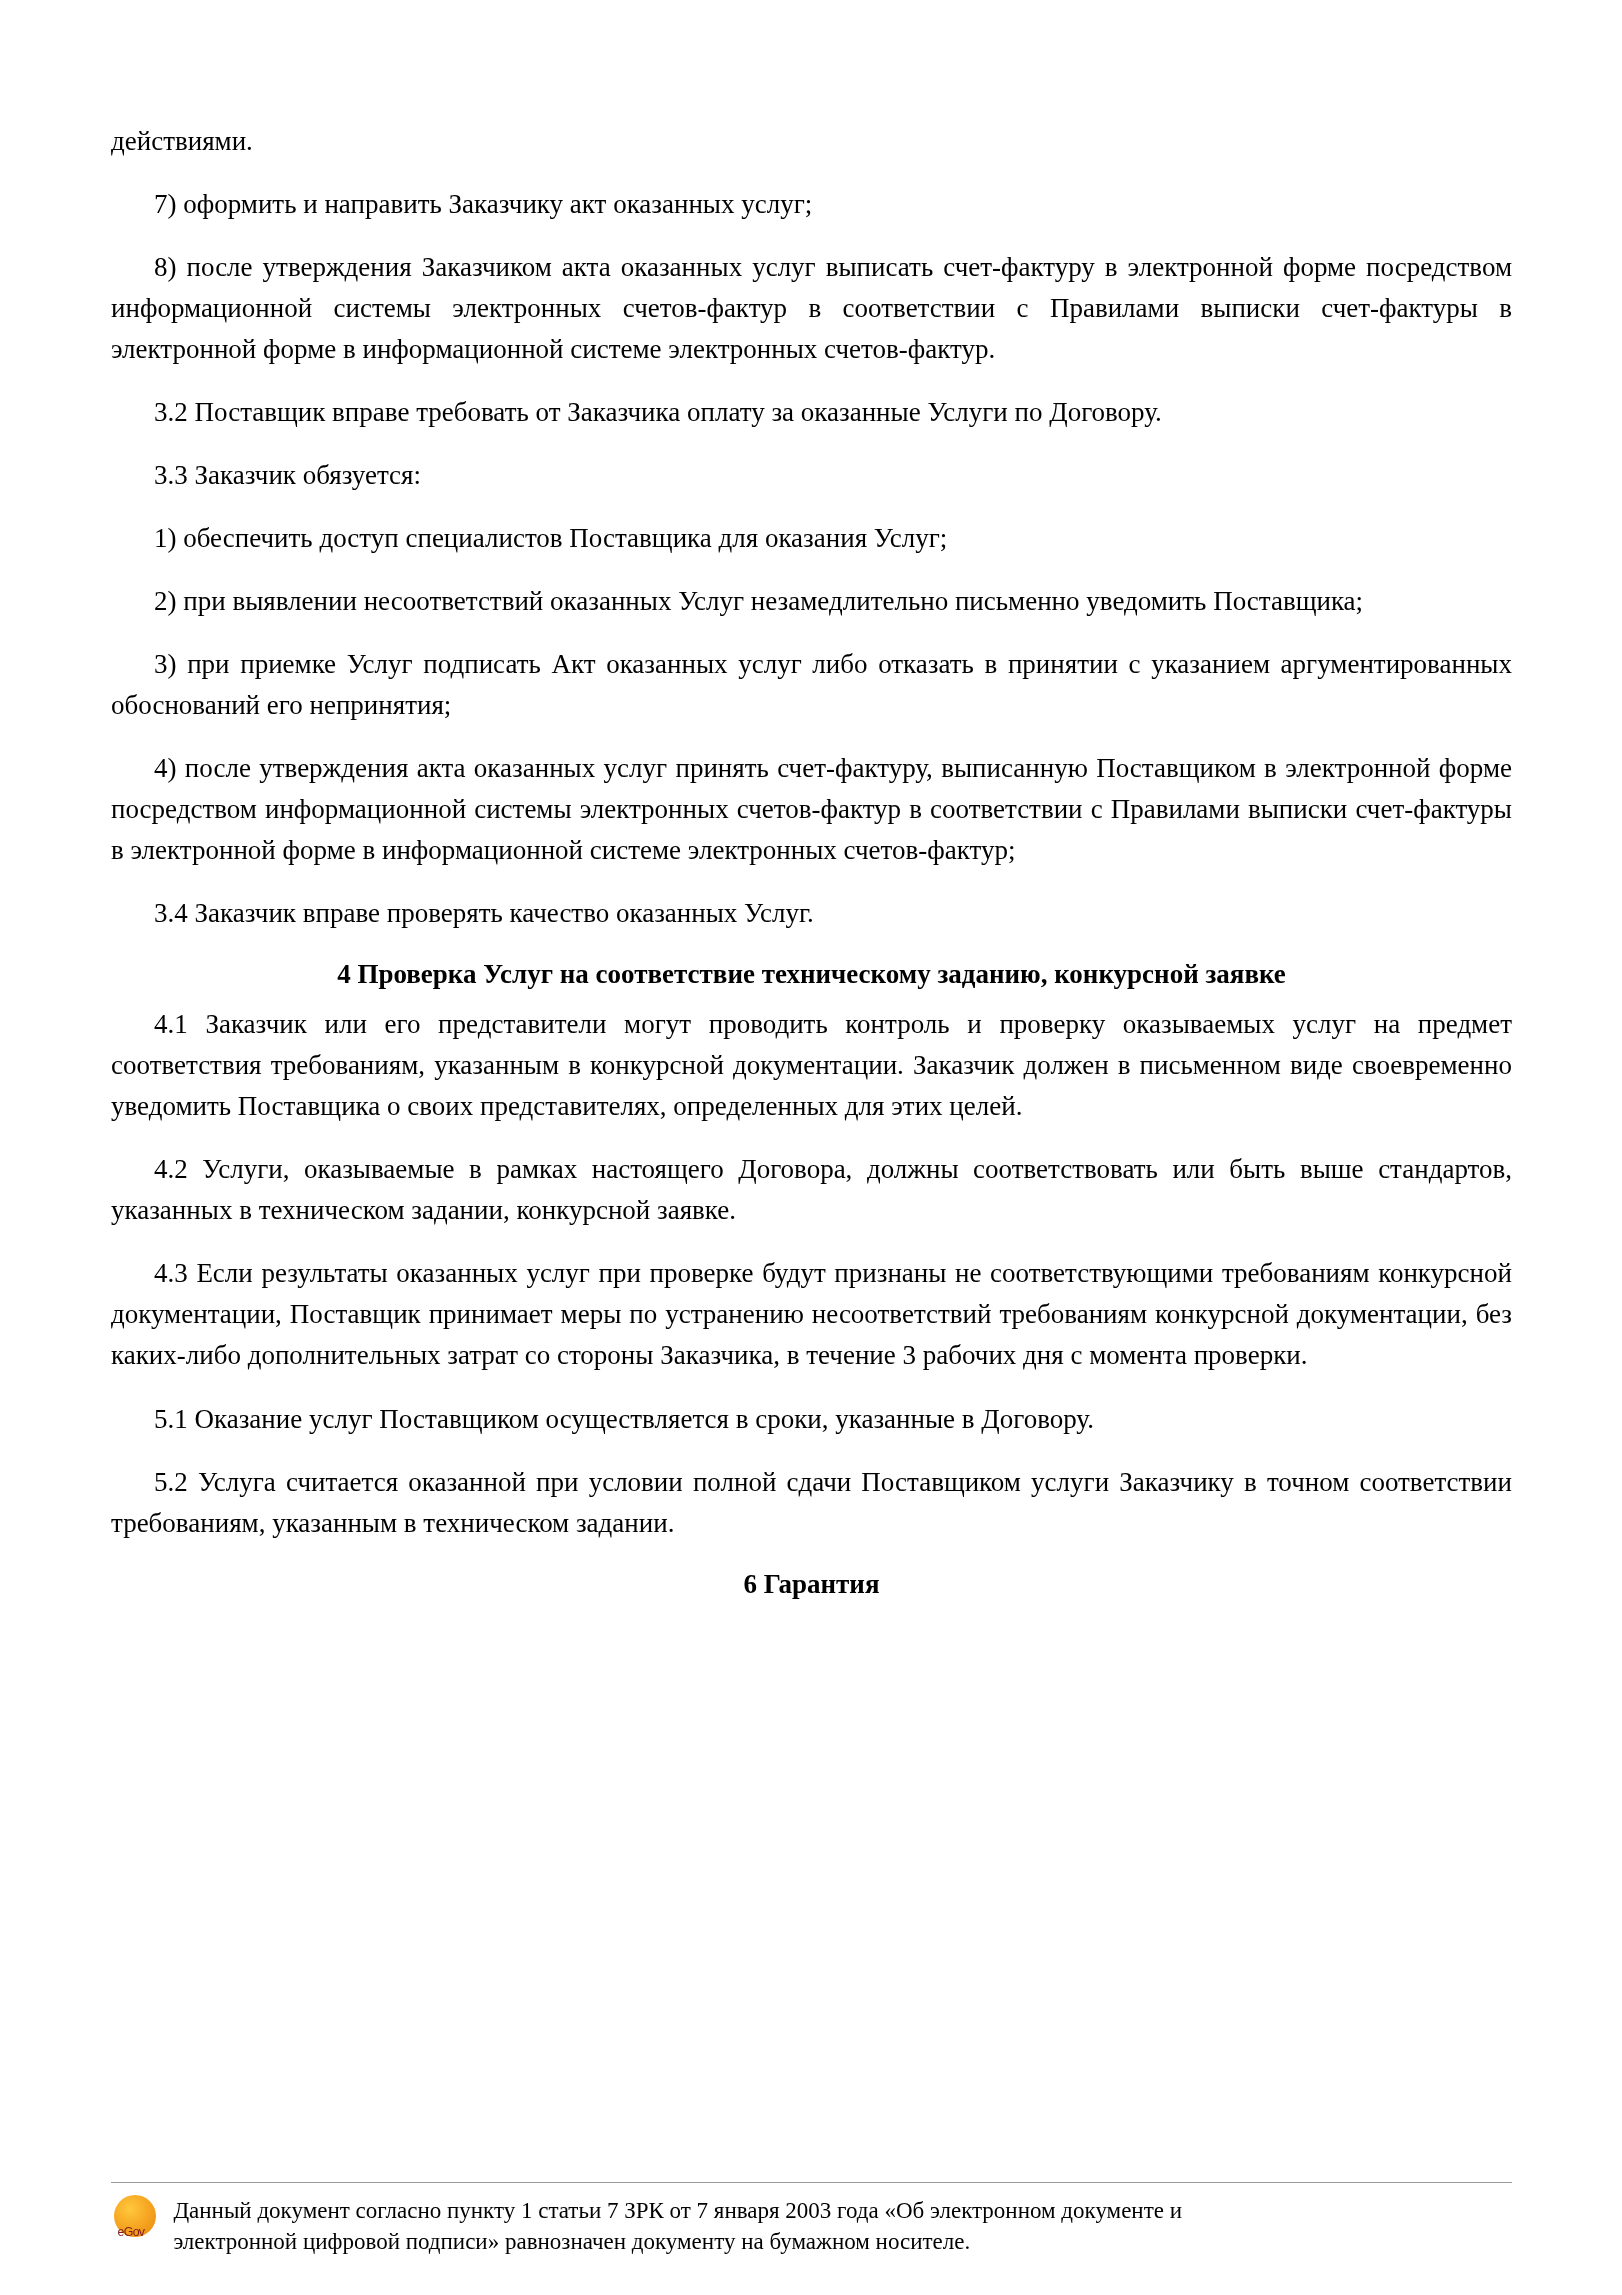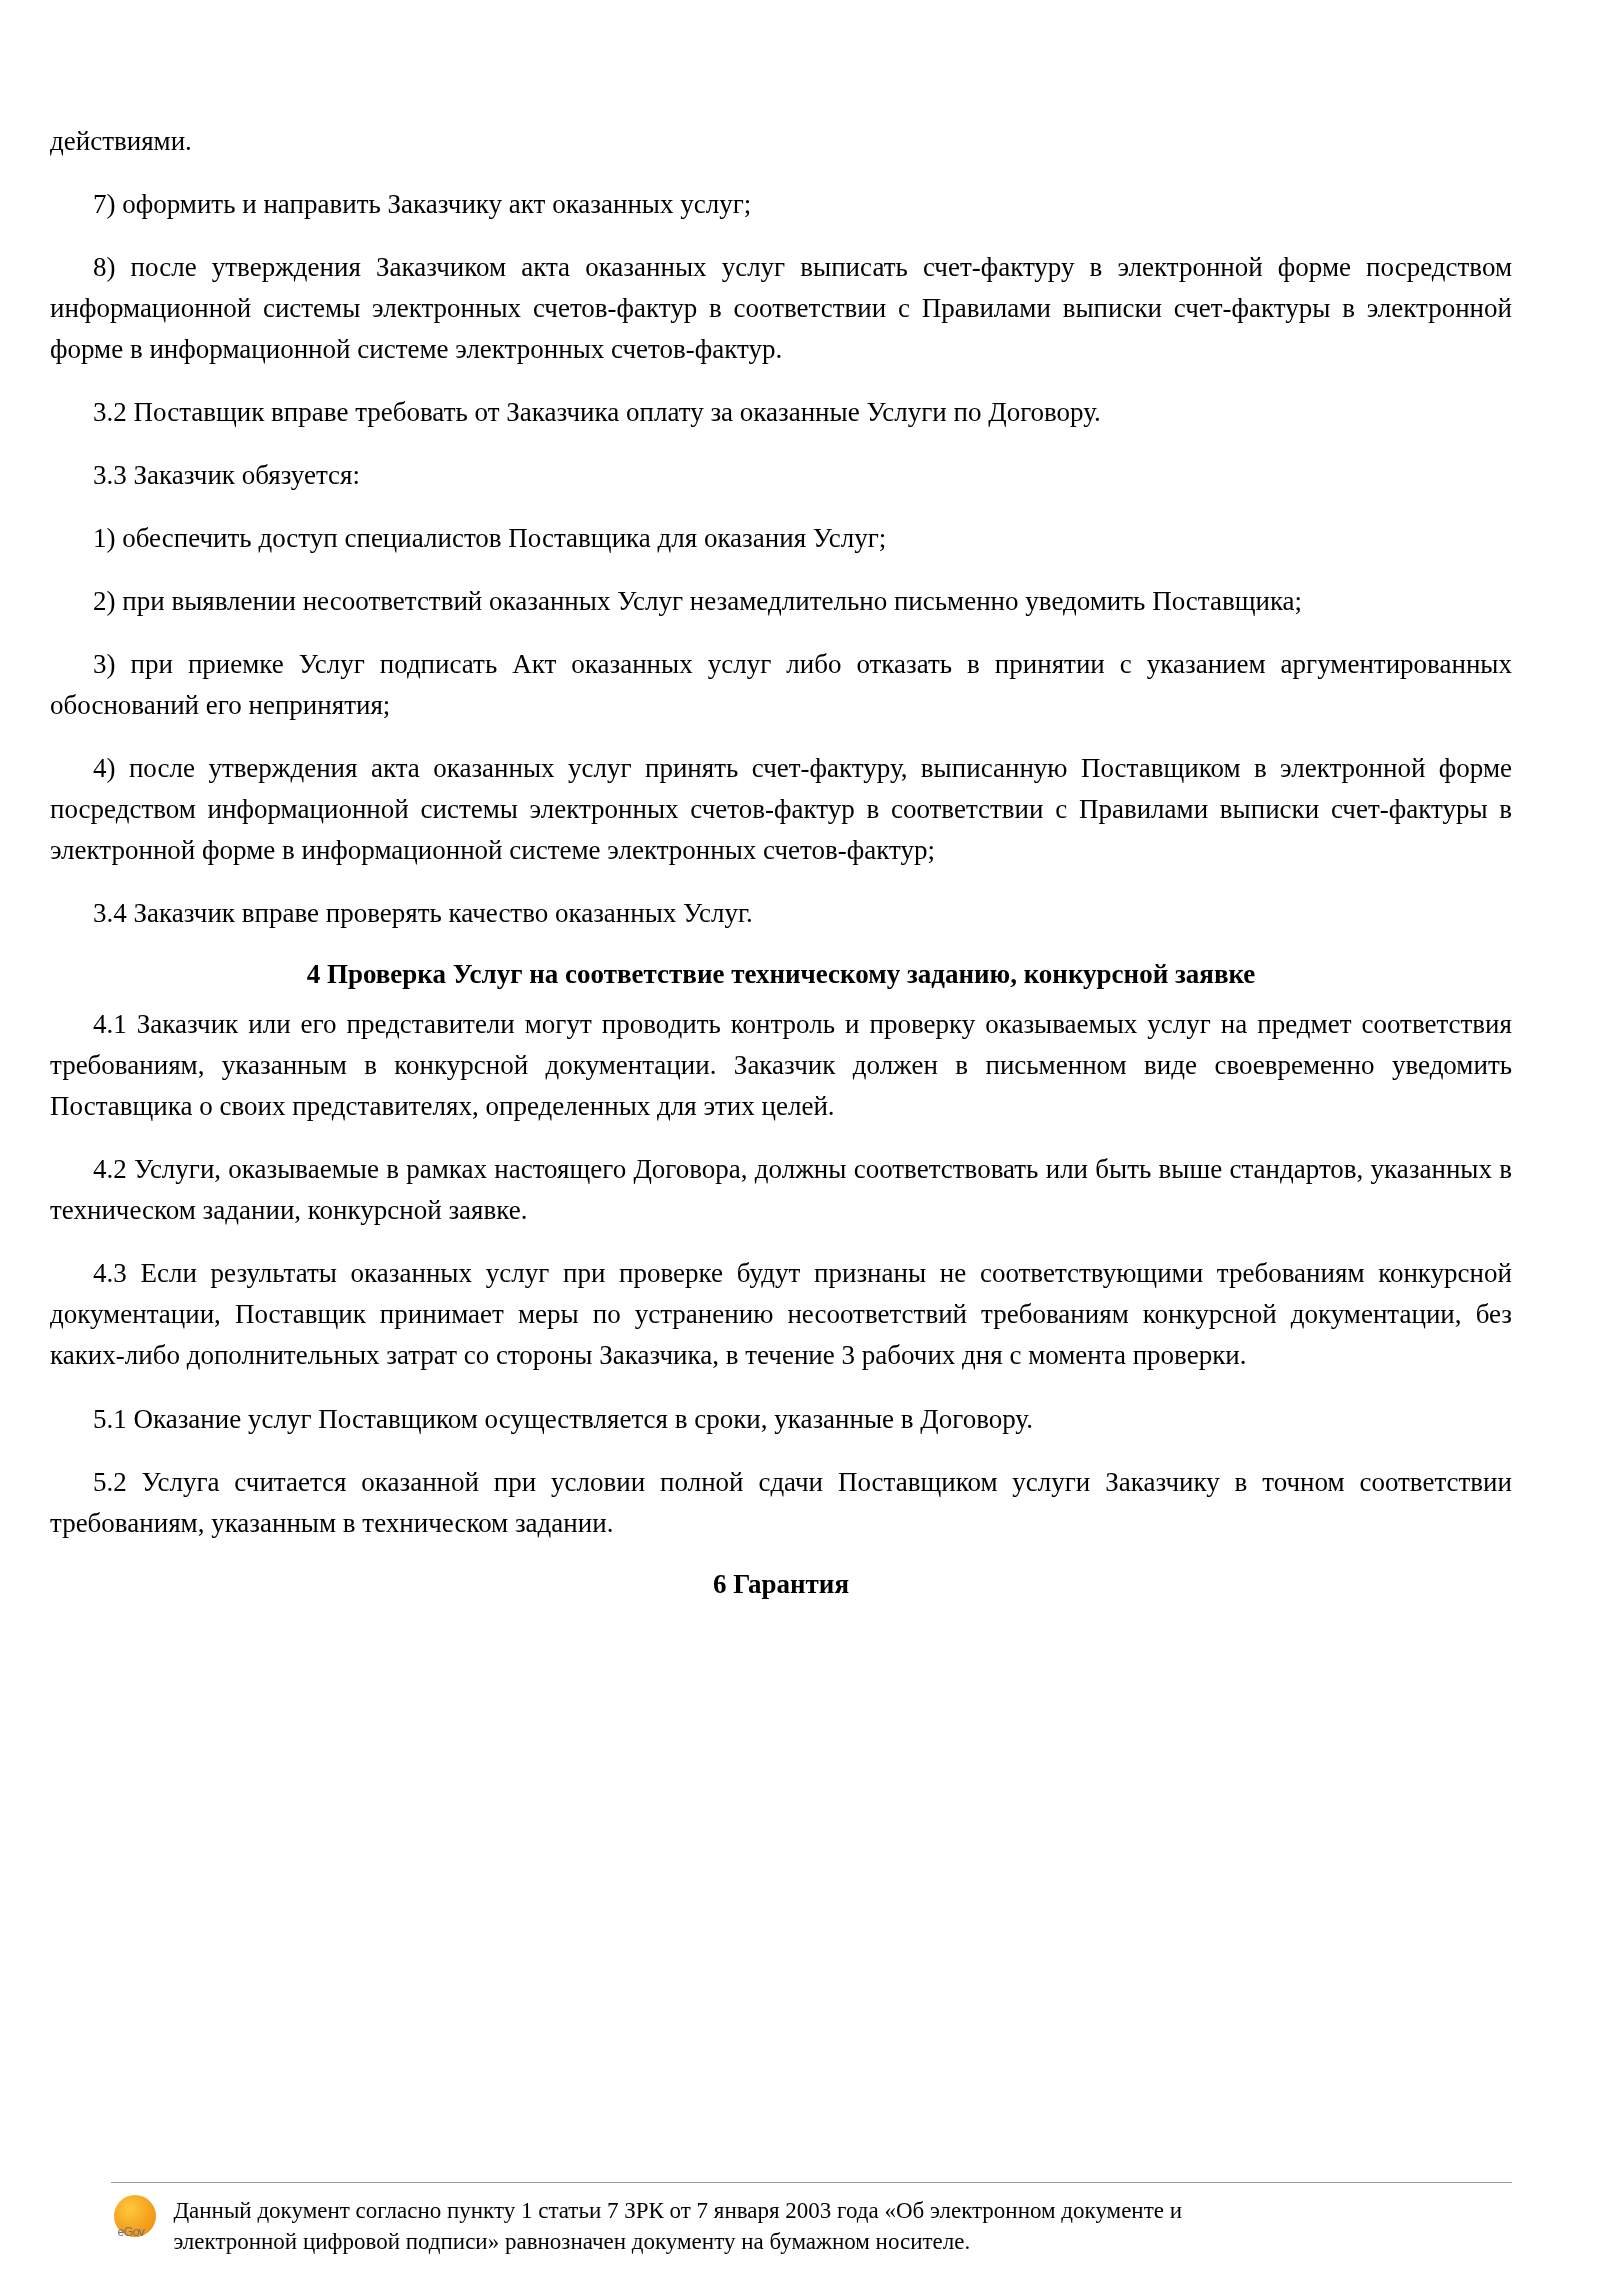--- a/index.html
+++ b/index.html
@@ -14,21 +14,21 @@
     color: #000000;
     position: relative;
     overflow: hidden;
   }
   .page {
     position: absolute;
     top: 0; left: 0;
     width: 1623px;
     height: 2295px;
     box-sizing: border-box;
-    padding: 121px 111px 0 50px;
+    padding: 121px 111px 0 111px;
   }
   .doc-body {
     font-size: 27px;
     line-height: 1.52;
     text-align: justify;
   }
   p.para {
     margin: 0 0 22px 0;
     text-indent: 43px;
     text-align: justify;
@@ -74,21 +74,21 @@
     left: 2.6px; top: 1.3px;
     width: 42px; height: 42px;
     border-radius: 50%;
     background: radial-gradient(circle at 38% 33%, #ffc83d 0%, #f7a823 45%, #e8860d 100%);
   }
   .footer-logo .mark {
     position: absolute;
     left: 6.5px;
     bottom: 2.6px;
     font-size: 12.4px;
-    color: #737373;
+    color: #7f1d1d;
     font-family: "Liberation Sans", sans-serif;
     letter-spacing: -0.7px;
   }
   .footer-text {
     font-size: 23px;
     line-height: 1.35;
     text-align: left;
     padding-top: 2.6px;
   }
   .footer-text .line {

